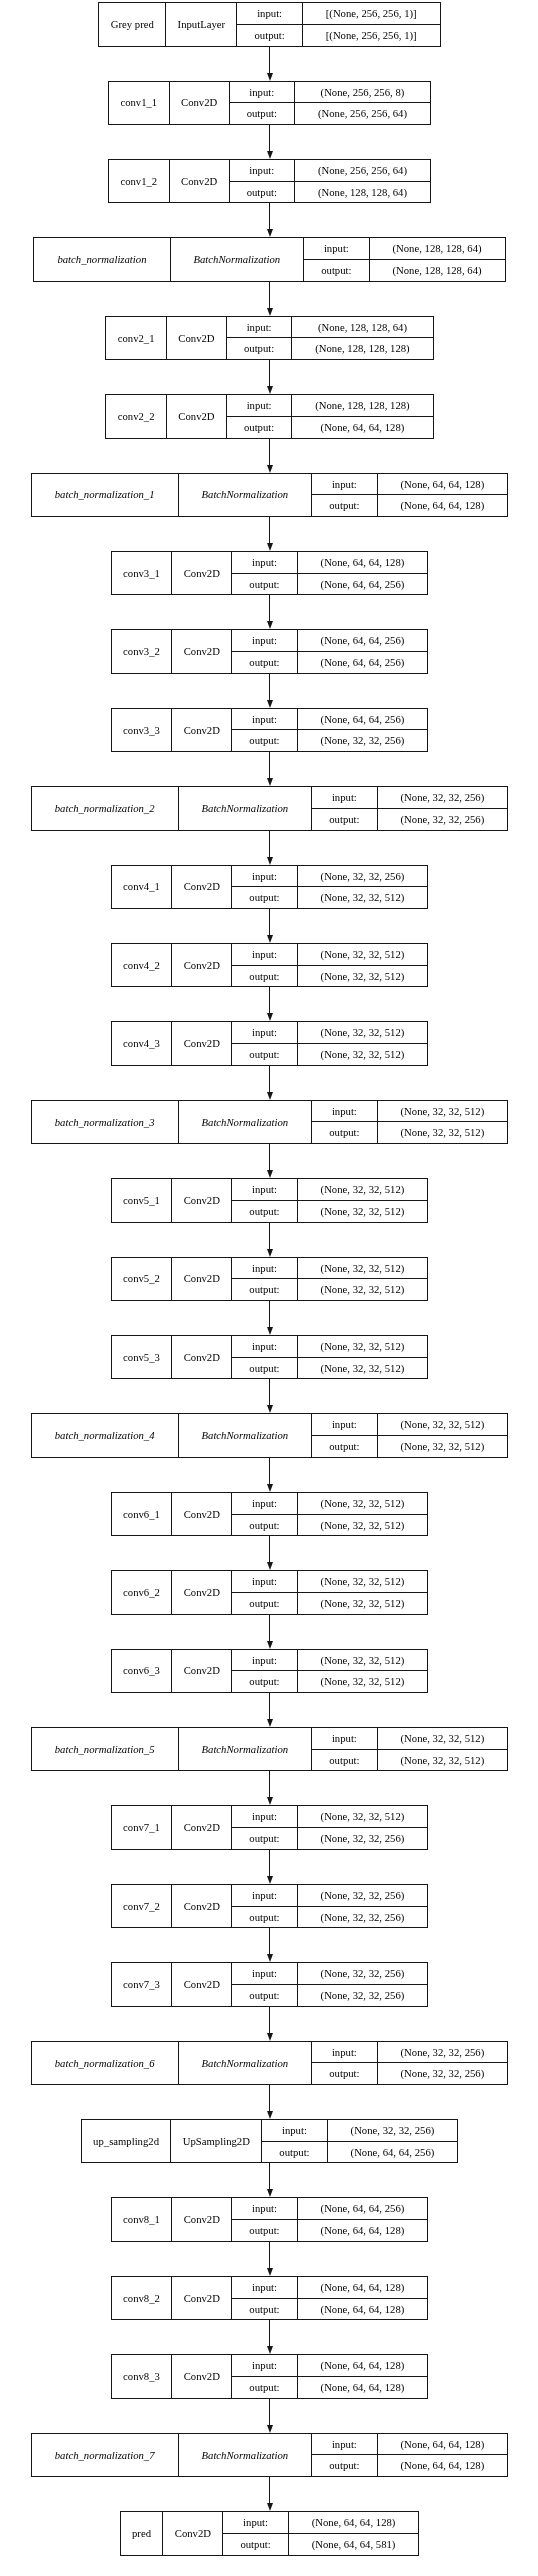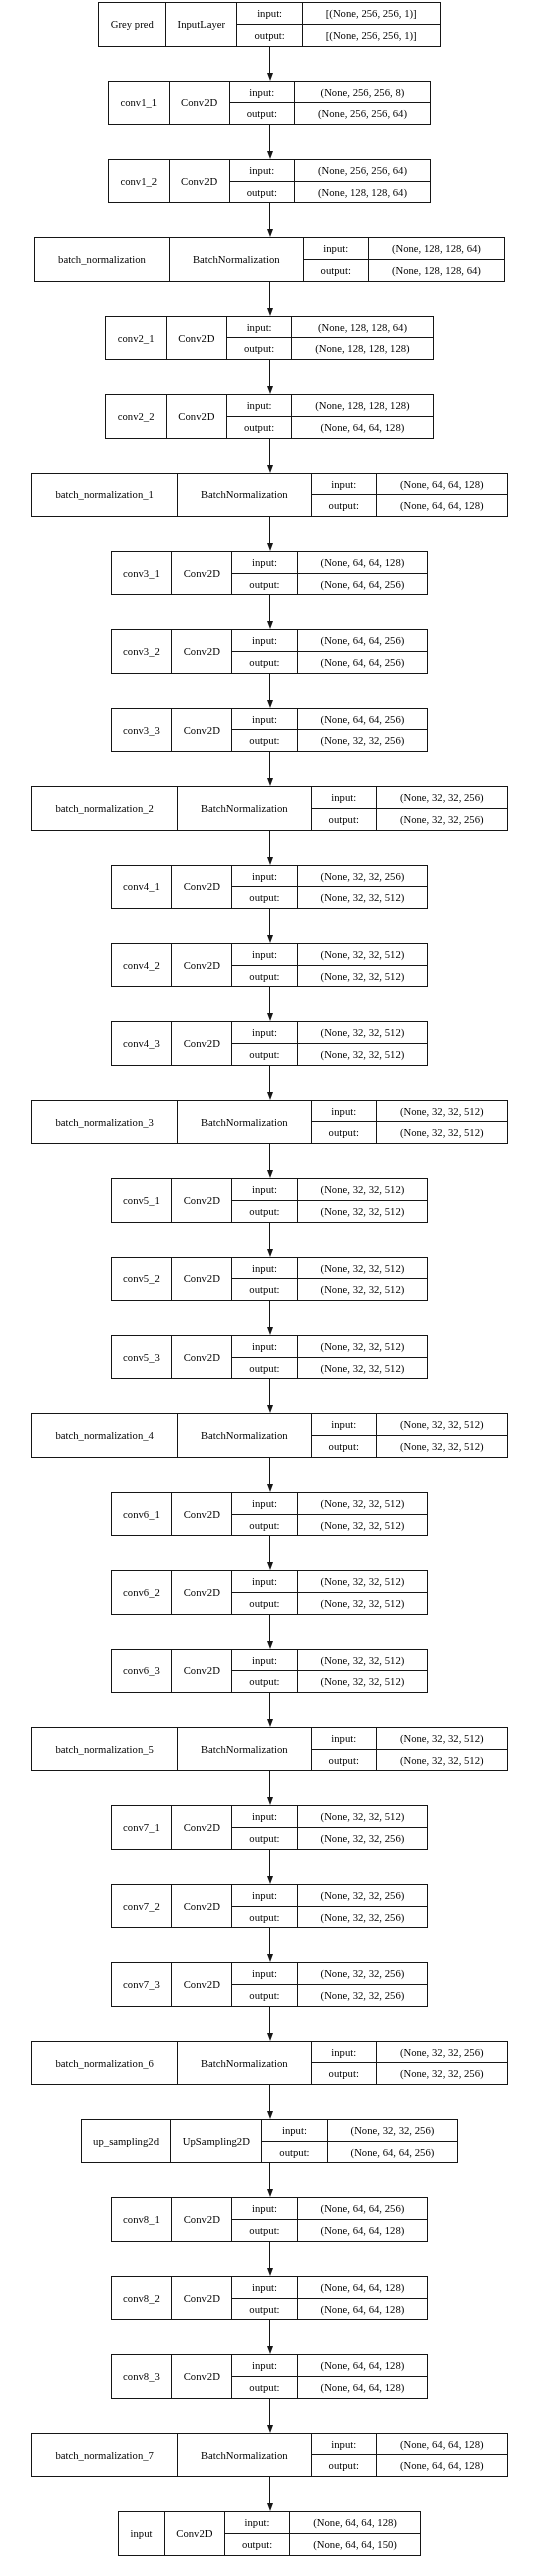--- a/index.html
+++ b/index.html
@@ -27,21 +27,21 @@
     text-align: center;
     vertical-align: middle;
     white-space: nowrap;
     height: 20.7px;
     line-height: 20.7px;
     padding: 0 11.4px;
   }
   table.node td.lbl { padding: 0 17px; }
   table.node td.val { padding: 0 23px; }
   table.node.wide td.name,
-  table.node.wide td.type { padding: 0 23px; }
+  table.node.wide td.type { padding: 0 23px; font-style: italic; }
   .arrow {
     height: 34px;
     display: flex;
     flex-direction: column;
     align-items: center;
   }
   .arrow-line {
     flex: 1;
     width: 1.1px;
     background: #161616;
@@ -694,25 +694,25 @@
   </table>
 
   <div class="arrow">
     <div class="arrow-line"></div>
     <div class="arrow-head"></div>
   </div>
 
   <table class="node">
     <tbody>
       <tr>
-        <td class="name" rowspan="2">input</td>
-        <td class="type" rowspan="2">Conv2D</td>
-        <td class="lbl">input:</td>
-        <td class="val">(None, 64, 64, 128)</td>
-      </tr>
-      <tr>
-        <td class="lbl">output:</td>
-        <td class="val">(None, 64, 64, 150)</td>
+        <td class="name" rowspan="2">pred</td>
+        <td class="type" rowspan="2">Conv2D</td>
+        <td class="lbl">input:</td>
+        <td class="val">(None, 64, 64, 128)</td>
+      </tr>
+      <tr>
+        <td class="lbl">output:</td>
+        <td class="val">(None, 64, 64, 581)</td>
       </tr>
     </tbody>
   </table>
 </div>
 
 
 </body></html>

